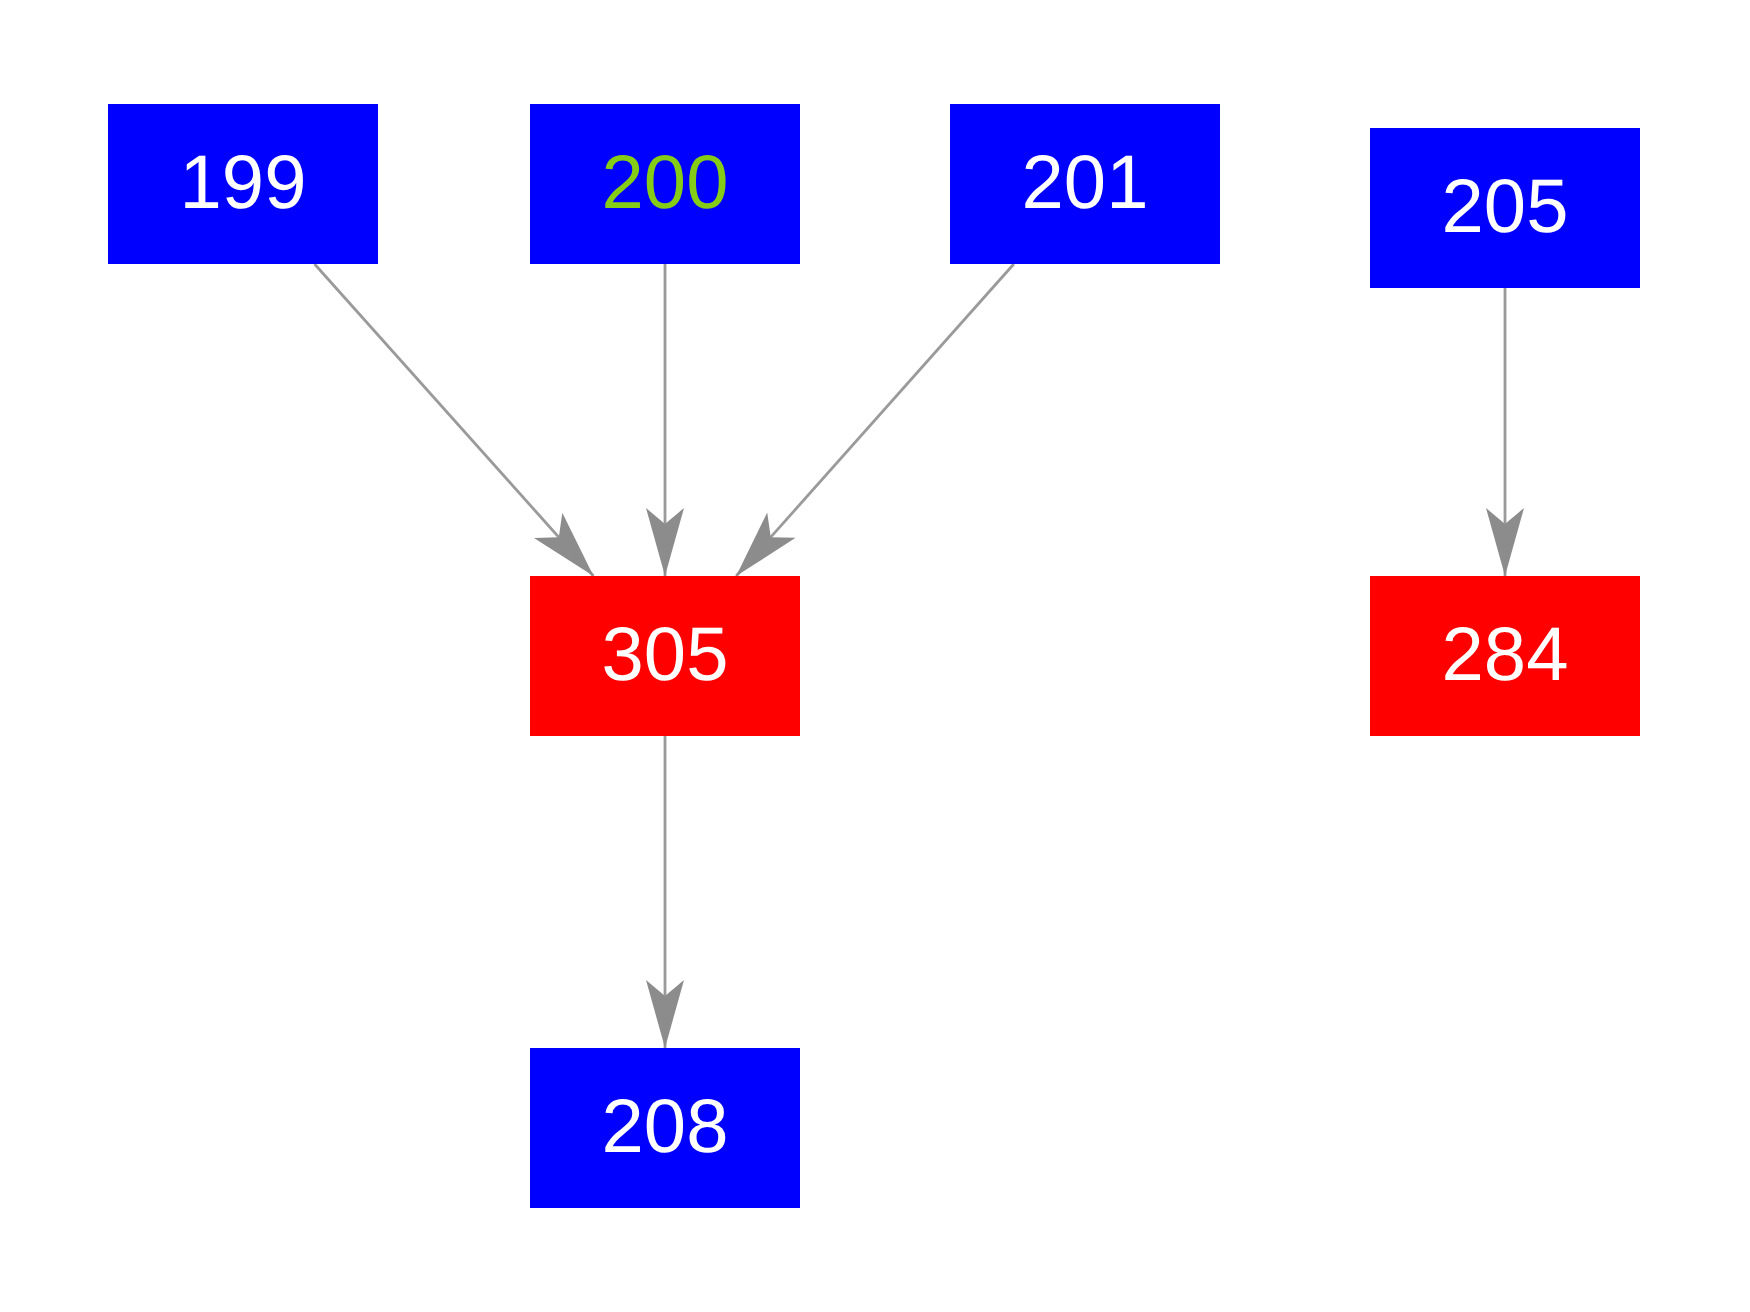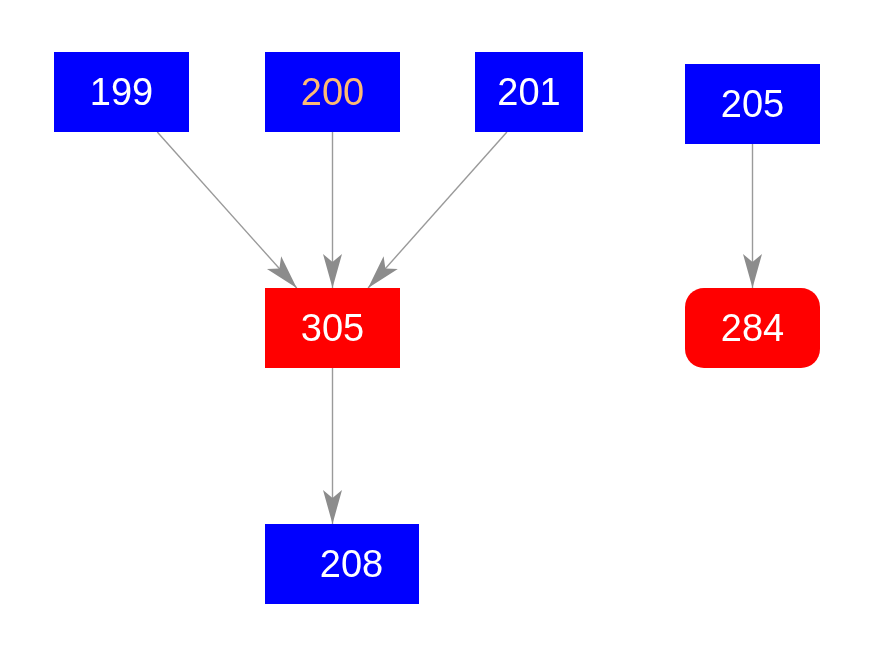--- a/index.html
+++ b/index.html
@@ -49,31 +49,31 @@
       <line x1="506.90677966101697" y1="132" x2="368.09322033898303" y2="288" stroke="#9a9a9a" stroke-width="1.4"></line>
       <path d="M 0 0 L -34 9.5 L -26 0 L -34 -9.5 Z" transform="translate(368.09322033898303 288) rotate(131.66366329778666)" fill="#8c8c8c"></path>
       <line x1="752.5" y1="132" x2="752.5" y2="288" stroke="#9a9a9a" stroke-width="1.4"></line>
       <path d="M 0 0 L -34 9.5 L -26 0 L -34 -9.5 Z" transform="translate(752.5 288) rotate(90)" fill="#8c8c8c"></path>
       <line x1="332.5" y1="368" x2="332.5" y2="524" stroke="#9a9a9a" stroke-width="1.4"></line>
       <path d="M 0 0 L -34 9.5 L -26 0 L -34 -9.5 Z" transform="translate(332.5 524) rotate(90)" fill="#8c8c8c"></path>
     </svg>
 <div class="node" style="left: 54px; top: 52px; width: 135px; height: 80px; background: rgb(0, 0, 255); color: rgb(255, 255, 255);">
       <span>199</span>
     </div>
-    <div class="node" style="left: 265px; top: 52px; width: 135px; height: 80px; background: rgb(0, 0, 255); color: #fdba74; align-items: center;">
+    <div class="node" style="left: 265px; top: 52px; width: 135px; height: 80px; background: rgb(0, 0, 255); color: #84cc16; align-items: center;">
       <span>200</span>
     </div>
-    <div class="node" style="left: 475px; top: 52px; width: 108px; height: 80px; background: rgb(0, 0, 255); color: rgb(255, 255, 255);">
+    <div class="node" style="left: 475px; top: 52px; width: 135px; height: 80px; background: rgb(0, 0, 255); color: rgb(255, 255, 255);">
       <span>201</span>
     </div>
     <div class="node" style="left: 685px; top: 52px; width: 135px; height: 80px; background: rgb(0, 0, 255); color: rgb(255, 255, 255); margin-top: 12px;">
       <span>205</span>
     </div>
     <div class="node" style="left: 265px; top: 288px; width: 135px; height: 80px; background: rgb(255, 0, 0); color: rgb(255, 255, 255); justify-content: center;">
       <span>305</span>
     </div>
-    <div class="node" style="left: 685px; top: 288px; width: 135px; height: 80px; background: rgb(255, 0, 0); color: rgb(255, 255, 255); border-radius: 19px;">
+    <div class="node" style="left: 685px; top: 288px; width: 135px; height: 80px; background: rgb(255, 0, 0); color: rgb(255, 255, 255);">
       <span>284</span>
     </div>
-    <div class="node" style="left: 265px; top: 524px; width: 135px; height: 80px; background: rgb(0, 0, 255); color: rgb(255, 255, 255); padding-left: 19px;">
+    <div class="node" style="left: 265px; top: 524px; width: 135px; height: 80px; background: rgb(0, 0, 255); color: rgb(255, 255, 255);">
       <span>208</span>
     </div>
   </div>
 
 </body></html>

